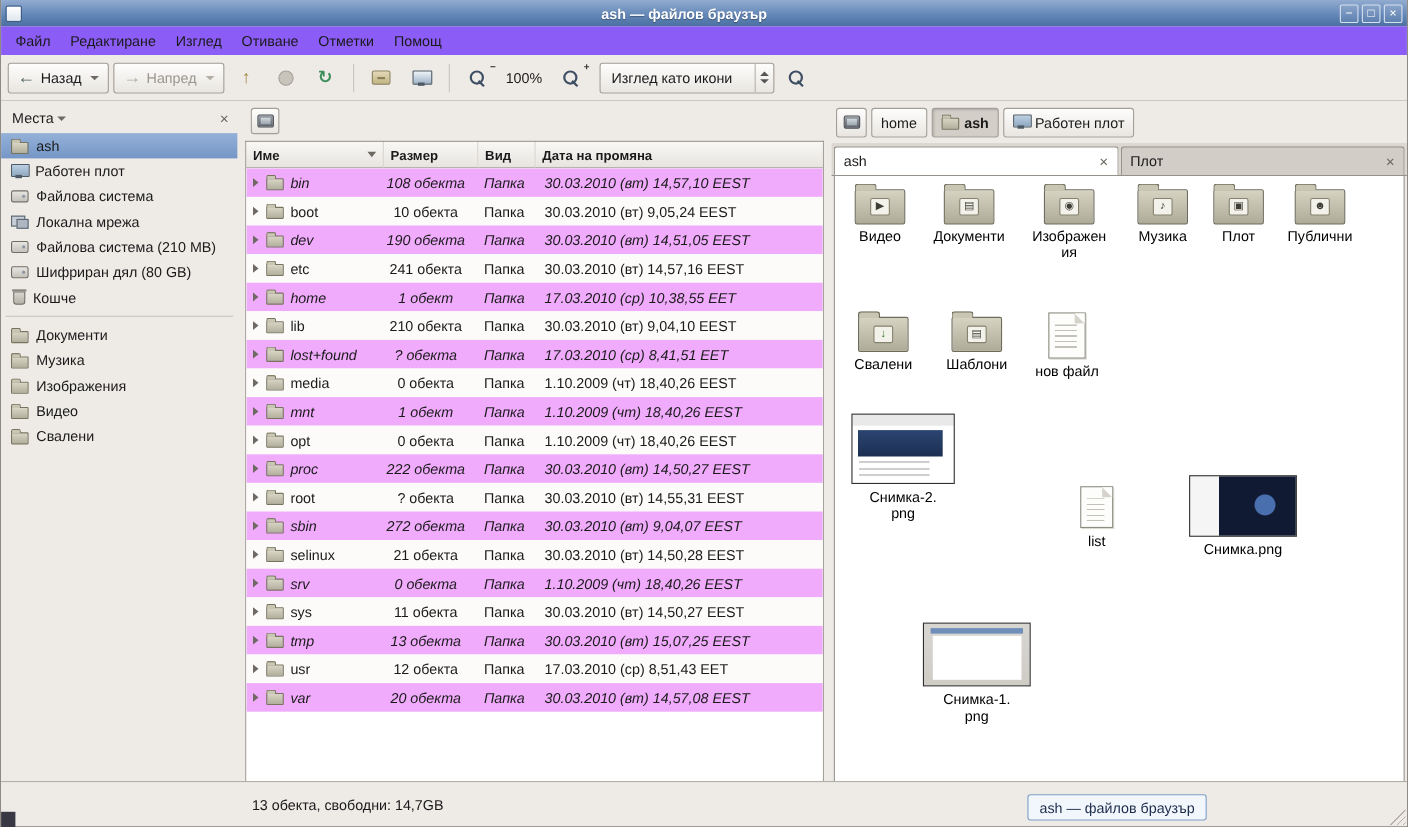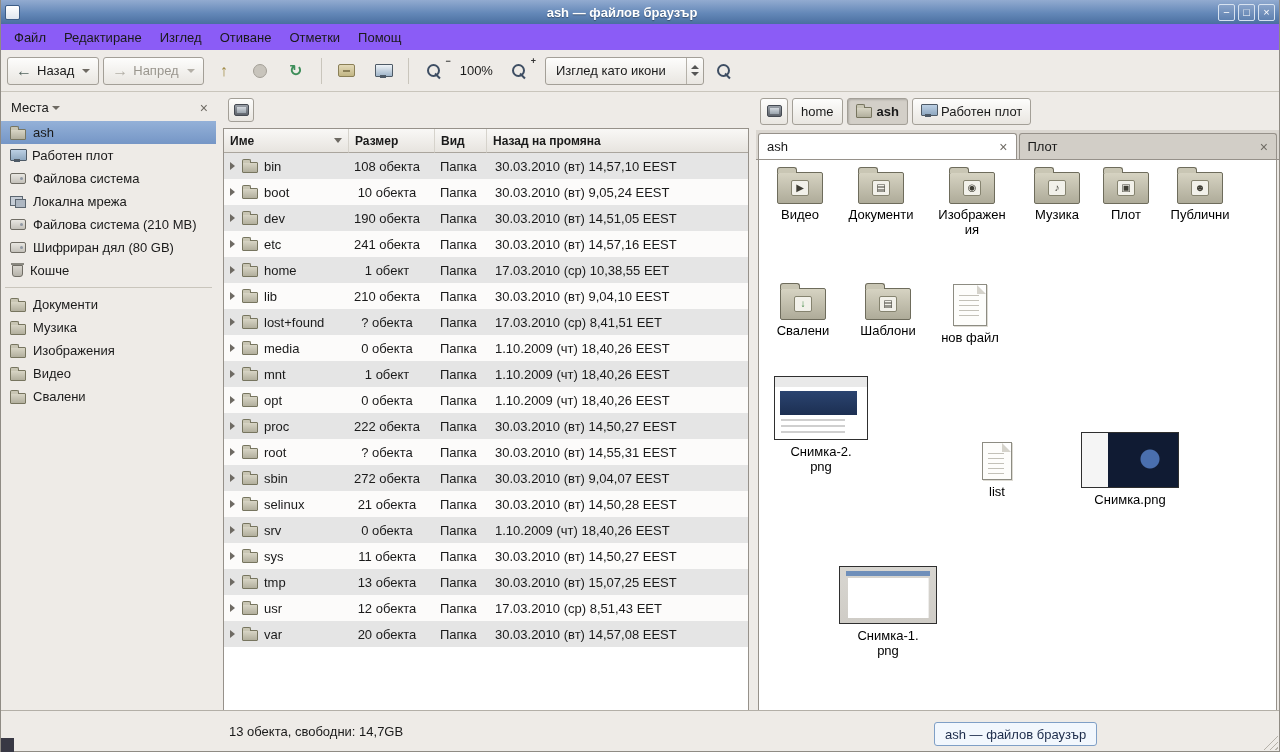--- a/index.html
+++ b/index.html
@@ -96,21 +96,21 @@
   .small-btn { width:26px; height:24px; display:flex; align-items:center; justify-content:center;
     background:linear-gradient(#fdfdfc,#e9e6e1); border:1px solid #a39f97; border-radius:3px; }
   .listbox { flex:1; display:flex; flex-direction:column; border:1px solid #96918a; border-bottom:none; }
   .thead { display:flex; height:24px; flex:0 0 auto; }
   .th { display:flex; align-items:center; padding:0 6px; font-weight:bold; font-size:12px;
     background:linear-gradient(#f9f8f6,#e7e4df); border-right:1px solid #d6d3cc; border-bottom:1px solid #aaa59d; }
   .th-name { width:125px; } .th-size { width:86px; } .th-type { width:52px; } .th-date { flex:1; border-right:none; }
   .sort-tri { margin-left:auto; width:0; height:0; border-left:4px solid transparent; border-right:4px solid transparent; border-top:5px solid #6e6a63; }
   .tbody { flex:1; background:#fff; overflow:hidden; }
   .trow { display:flex; height:26px; align-items:center; }
-  .trow.odd { background:#e5e5e5; }
+  .trow.odd { background:#f0abfc;font-style:italic; }
   .trow.even { background:#fcfbfa; }
   .cell { overflow:hidden; white-space:nowrap; }
   .c-name { width:125px; display:flex; align-items:center; }
   .c-size { width:86px; text-align:center; padding-right:10px; }
   .c-type { width:52px; padding-left:5px; }
   .c-date { flex:1; padding-left:8px; }
   .expander { width:0; height:0; border-top:4px solid transparent; border-bottom:4px solid transparent;
     border-left:5px solid #6e6a63; margin:0 7px 0 6px; flex:0 0 auto; }
   .fname { margin-left:6px; }
 
@@ -314,21 +314,21 @@
             <span>Име</span>
             <span class="sort-tri"></span>
           </div>
           <div class="th th-size">
               <span>Размер</span>
             </div>
           <div class="th th-type">
               <span>Вид</span>
             </div>
           <div class="th th-date">
-              <span>Назад на промяна</span>
+              <span>Дата на промяна</span>
             </div>
         </div>
         <div class="tbody">
             <div class="trow odd">
               <div class="cell c-name">
                 <span class="expander"></span>
                 <span class="mini-folder"></span>
                 <span class="fname">bin</span>
               </div>
               <div class="cell c-size">108 обекта</div>

